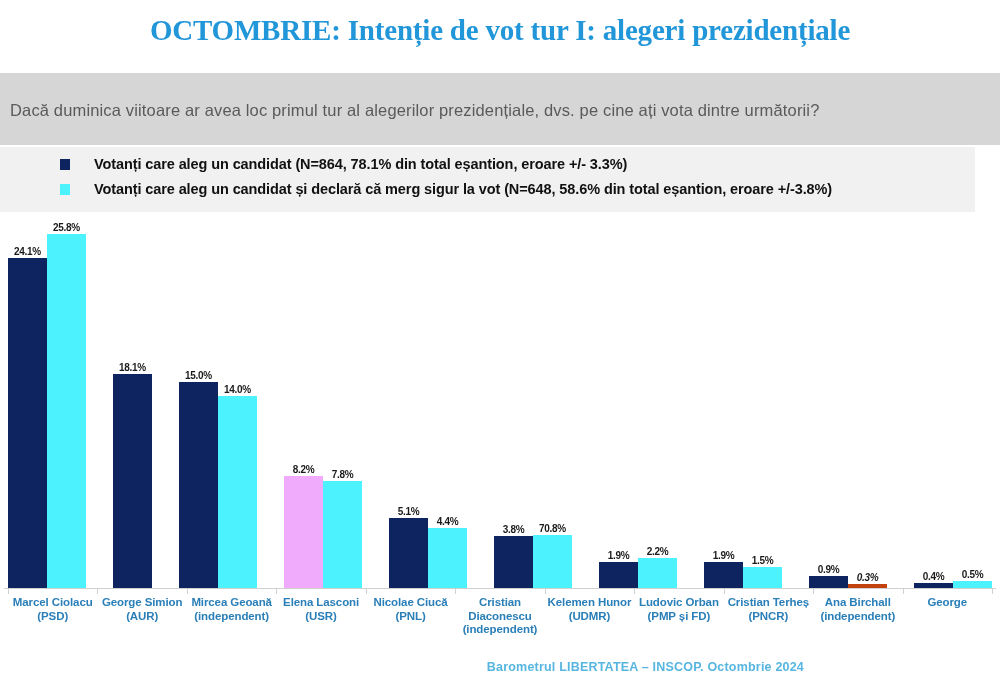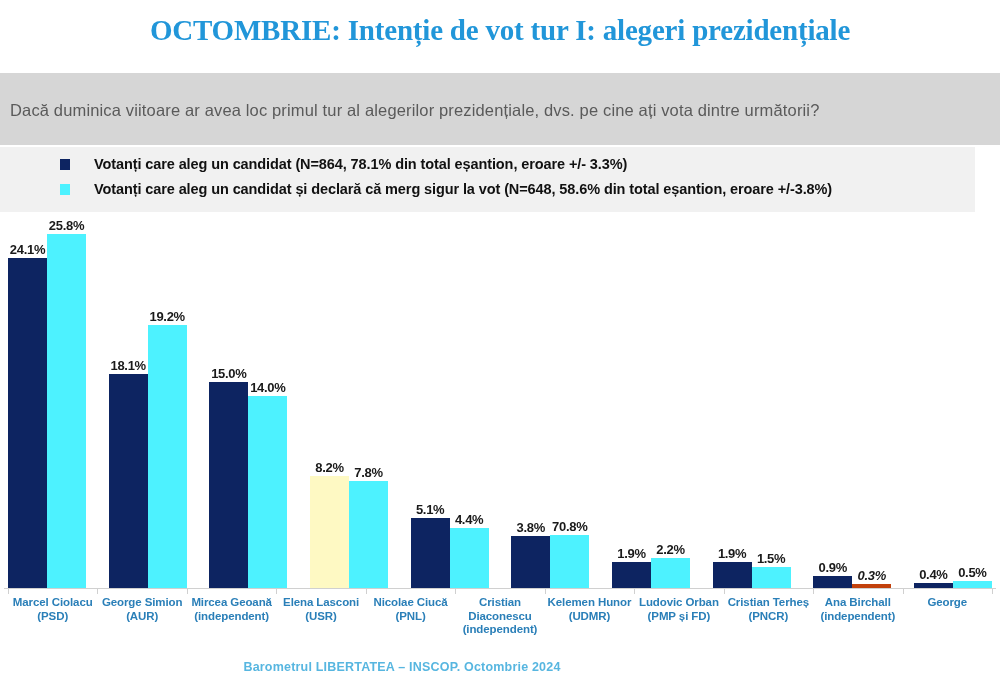--- a/index.html
+++ b/index.html
@@ -118,21 +118,21 @@
     position: relative;
   }
   .bar.s1 { background: #0d2461; }
   .bar.s2 { background: #4df2ff; }
   .bar-label {
     position: absolute;
     bottom: 100%;
     left: 50%;
     transform: translateX(-50%);
     margin-bottom: 1px;
-    font-size: 13px;
+    font-size: 10px;
     font-weight: bold;
     color: #1a1a1a;
     white-space: nowrap;
     letter-spacing: -0.3px;
   }
 
   
   .axis-line {
     position: absolute;
     left: 4px;
@@ -166,21 +166,21 @@
     line-height: 13.5px;
     letter-spacing: -0.1px;
   }
 
   
   .footer {
     position: absolute;
     left: 0;
     top: 660px;
     width: 804px;
-    text-align: center;
+    text-align: right;
     font-size: 12.5px;
     font-weight: bold;
     color: #57b6e0;
     letter-spacing: 0.2px;
   }
 </style>
 </head>
 <body>
 
 <div class="slide-title">OCTOMBRIE: Intenție de vot tur I: alegeri prezidențiale</div>
@@ -210,38 +210,35 @@
           <div class="bar s2" style="height: 353.556px; background: rgb(77, 242, 255);">
             <span class="bar-label">25.8%</span>
           </div>
         </div>
       </div>
       <div class="group">
         <div class="bar-wrap">
           <div class="bar s1" style="height: 214px; background: rgb(13, 36, 97);">
             <span class="bar-label">18.1%</span>
           </div>
-          <div class="bar s2" style="height: 263.111px; background: rgb(77, 242, 255);">
-            <span class="bar-label">19.2%</span>
-          </div>
         </div>
       </div>
       <div class="group">
         <div class="bar-wrap">
           <div class="bar s1" style="height: 205.556px; background: rgb(13, 36, 97);">
             <span class="bar-label">15.0%</span>
           </div>
           <div class="bar s2" style="height: 191.852px; background: rgb(77, 242, 255);">
             <span class="bar-label">14.0%</span>
           </div>
         </div>
       </div>
       <div class="group">
         <div class="bar-wrap">
-          <div class="bar s1" style="height: 112.37px; background: #fef9c3;">
+          <div class="bar s1" style="height: 112.37px; background: #f0abfc;">
             <span class="bar-label">8.2%</span>
           </div>
           <div class="bar s2" style="height: 106.889px; background: rgb(77, 242, 255);">
             <span class="bar-label">7.8%</span>
           </div>
         </div>
       </div>
       <div class="group">
         <div class="bar-wrap">
           <div class="bar s1" style="height: 69.8889px; background: rgb(13, 36, 97);">

